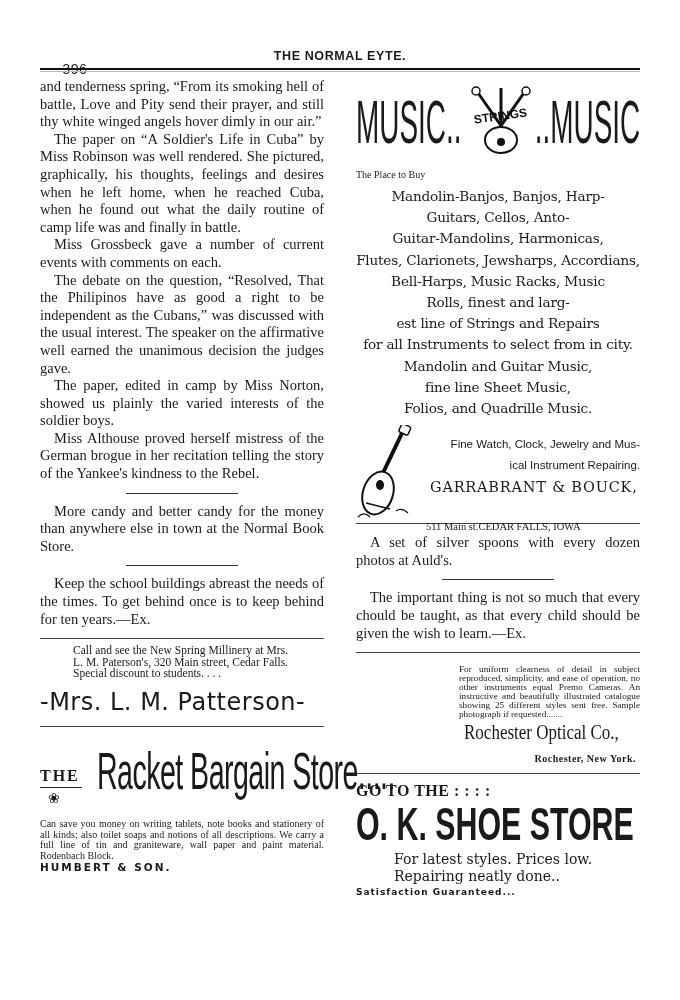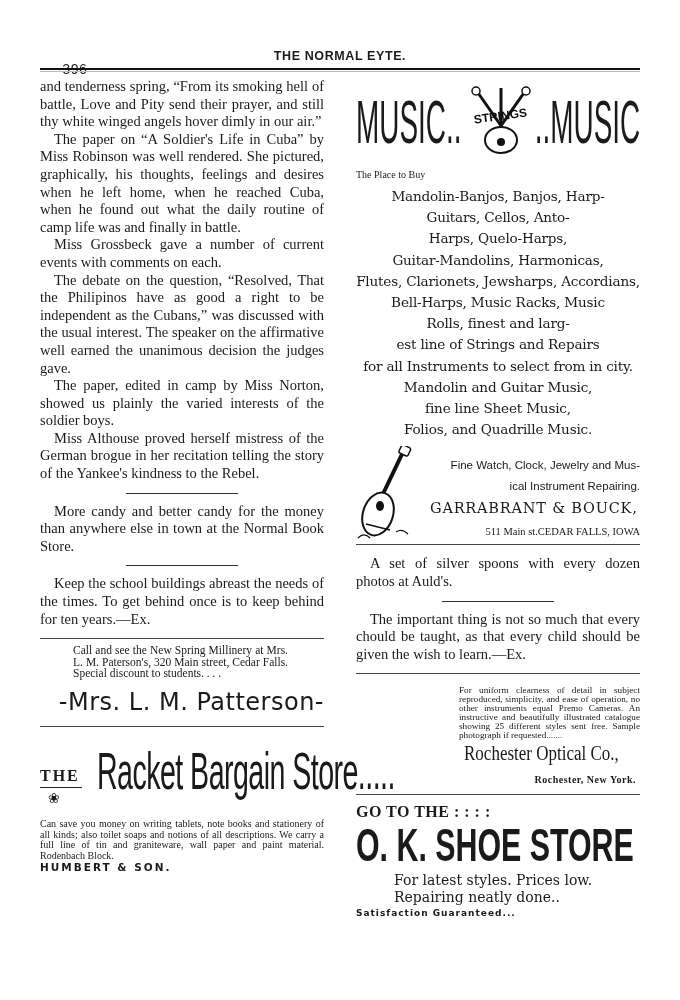--- a/index.html
+++ b/index.html
@@ -17,21 +17,21 @@
   .col-right { left: 356px; width: 284px; }
 
   .para { font-family: "Liberation Serif", serif; font-size: 14.5px; line-height: 17.6px; text-align: justify; text-indent: 14px; }
   .para.noindent { text-indent: 0; }
   .short-rule { width: 112px; height: 1px; background: #333; margin: 10px auto 9px auto; }
   .full-rule { width: 284px; height: 1px; background: #444; }
 
   
   .lady-head { font-family: "DejaVu Sans", sans-serif; font-size: 25px; letter-spacing: 1.5px; text-align: center; margin-top: 12px; line-height: 28px; }
   .lady-body { font-family: "Liberation Serif", serif; font-size: 11.5px; line-height: 11.6px; margin: 6px 0 0 33px; width: 215px; text-align: justify; }
-  .lady-sig { font-family: "DejaVu Sans", sans-serif; font-size: 24px; text-align: right; margin-top: 8px; letter-spacing: 0.5px; line-height: 28px; }
+  .lady-sig { font-family: "DejaVu Sans", sans-serif; font-size: 24px; text-align: left; margin-top: 8px; letter-spacing: 0.5px; line-height: 28px; }
 
   
   .racket-wrap { position: relative; height: 82px; margin-top: 10px; }
   .racket-the { position: absolute; left: 0; top: 30px; font-family: "Liberation Serif", serif; font-weight: bold; font-size: 16px; letter-spacing: 2px; border-bottom: 1px solid #222; padding-bottom: 2px; width: 42px; }
   .racket-ornament { position: absolute; left: 8px; top: 53px; font-size: 14px; }
   .racket-name { position: absolute; left: 57px; top: 4px; font-family: "Liberation Sans Narrow", "Liberation Sans", sans-serif; font-size: 52px; line-height: 60px; transform: scaleX(0.55); transform-origin: left top; white-space: nowrap; letter-spacing: -1px; }
   .racket-body { font-family: "Liberation Serif", serif; font-size: 10px; line-height: 10.5px; text-align: justify; }
   .racket-sig { font-family: "DejaVu Sans", sans-serif; font-weight: bold; font-size: 10.5px; letter-spacing: 2px; text-align: left; margin-right: 8px; }
 
   
@@ -39,21 +39,21 @@
   .music-word { position: absolute; top: 0; font-family: "Liberation Sans", sans-serif; font-size: 62px; line-height: 76px; transform: scaleX(0.45); white-space: nowrap; }
   .music-left { left: 0; transform-origin: left top; }
   .music-right { right: 0; transform-origin: right top; }
   .strings-logo { position: absolute; left: 112px; top: 2px; width: 66px; height: 70px; }
   .music-sub { font-family: "Liberation Serif", serif; font-size: 10px; text-align: left; margin-top: 7px; }
   .music-list { font-family: "DejaVu Serif", serif; font-size: 13.6px; line-height: 21.2px; text-align: center; margin-top: 6px; letter-spacing: -0.2px; }
   .repair-wrap { position: relative; height: 98px; margin-top: 6px; }
   .mandolin { position: absolute; left: 0; top: 0; width: 60px; height: 96px; }
   .repair-text { position: absolute; left: 64px; top: 9px; width: 220px; text-align: right; font-family: Liberation Sans, sans-serif; font-size: 11.5px; line-height: 21px; }
   .gb-name { position: absolute; left: 74px; top: 54px; font-family: "DejaVu Serif", serif; font-size: 14.5px; letter-spacing: 0.8px; }
-  .gb-addr { position: absolute; left: 70px; top: 80px; width: 214px; font-family: "Liberation Serif", serif; font-size: 10.5px; display: flex; justify-content: flex-end; }
+  .gb-addr { position: absolute; left: 70px; top: 96px; width: 214px; font-family: "Liberation Serif", serif; font-size: 10.5px; display: flex; justify-content: flex-start; }
 
   
   .premos-wrap { position: relative; height: 108px; margin-top: 12px; }
   .premos-box { position: absolute; left: 0; top: 0; width: 100px; height: 76px; }
   .premos-border-top, .premos-border-bot { position: absolute; left: 0; width: 100px; height: 6px; font-size: 6px; line-height: 6px; letter-spacing: -0.5px; overflow: hidden; white-space: nowrap; color: #333; }
   .premos-border-top { top: 0; }
   .premos-border-bot { top: 70px; }
   .premos-border-side { position: absolute; left: 92px; top: 5px; width: 8px; height: 66px; font-size: 6px; line-height: 6.6px; color: #333; overflow: hidden; text-align: center; }
   .premos-slogan { position: absolute; left: 2px; top: 6px; font-family: "Liberation Serif", serif; font-size: 19px; line-height: 15.5px; transform: scaleX(0.85); transform-origin: left top; }
   .premos-text { position: absolute; left: 103px; top: 0; width: 181px; font-family: "Liberation Serif", serif; font-size: 9.2px; line-height: 9px; text-align: justify; }
@@ -126,21 +126,20 @@
         <ellipse cx="33" cy="54" rx="16" ry="13" fill="#fff" stroke="#111" stroke-width="2"></ellipse>
         <ellipse cx="33" cy="56" rx="4" ry="4" fill="#111"></ellipse>
         <text x="33" y="34" text-anchor="middle" font-family="Liberation Sans, sans-serif" font-weight="bold" font-size="12" fill="#111" transform="rotate(-8 33 34)">STRINGS</text>
       </svg>
       <div class="music-word music-right">..MUSIC</div>
     </div>
     <div class="music-sub">The Place to Buy</div>
     <div class="music-list">
       <div>Mandolin-Banjos, Banjos, Harp-</div>
       <div>Guitars, Cellos, Anto-</div>
-      <div>Harps, Quelo-Harps,</div>
       <div>Guitar-Mandolins, Harmonicas,</div>
       <div>Flutes, Clarionets, Jewsharps, Accordians,</div>
       <div>Bell-Harps, Music Racks, Music</div>
       <div>Rolls, finest and larg-</div>
       <div>est line of Strings and Repairs</div>
       <div>for all Instruments to select from in city.</div>
       <div>Mandolin and Guitar Music,</div>
       <div>fine line Sheet Music,</div>
       <div>Folios, and Quadrille Music.</div>
     </div>

